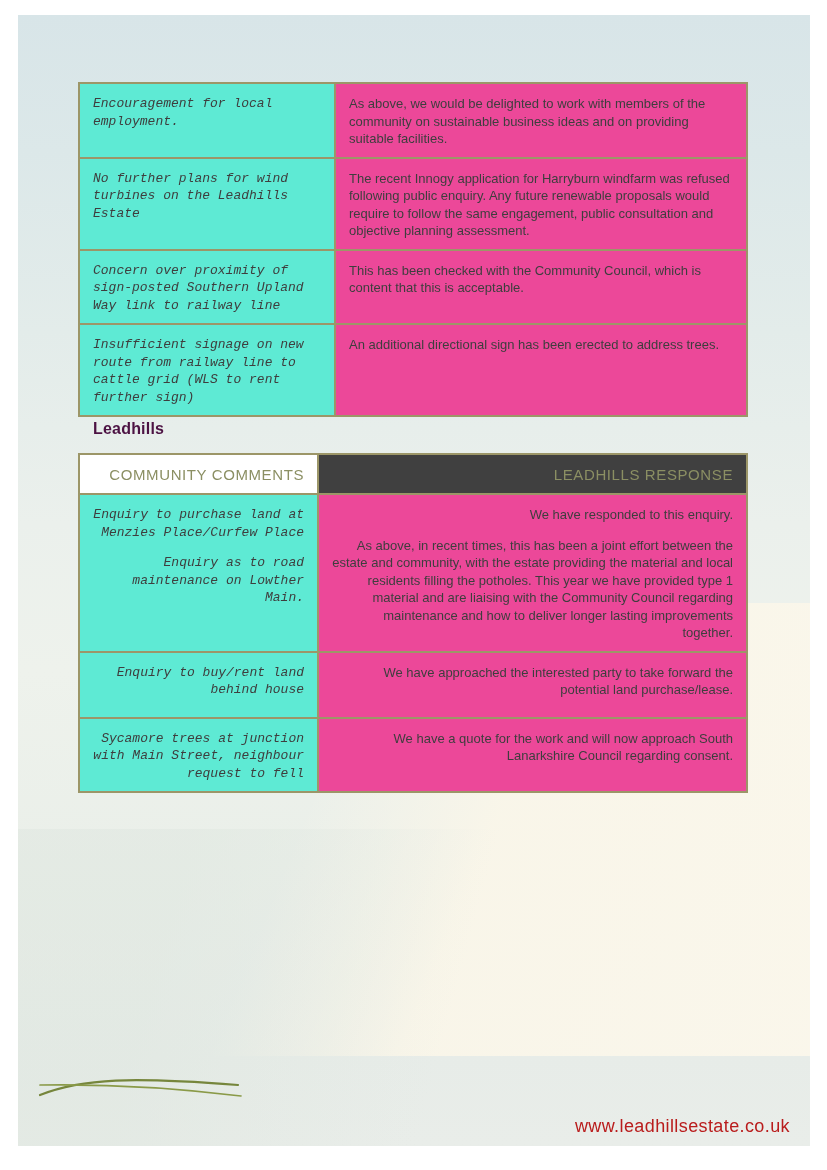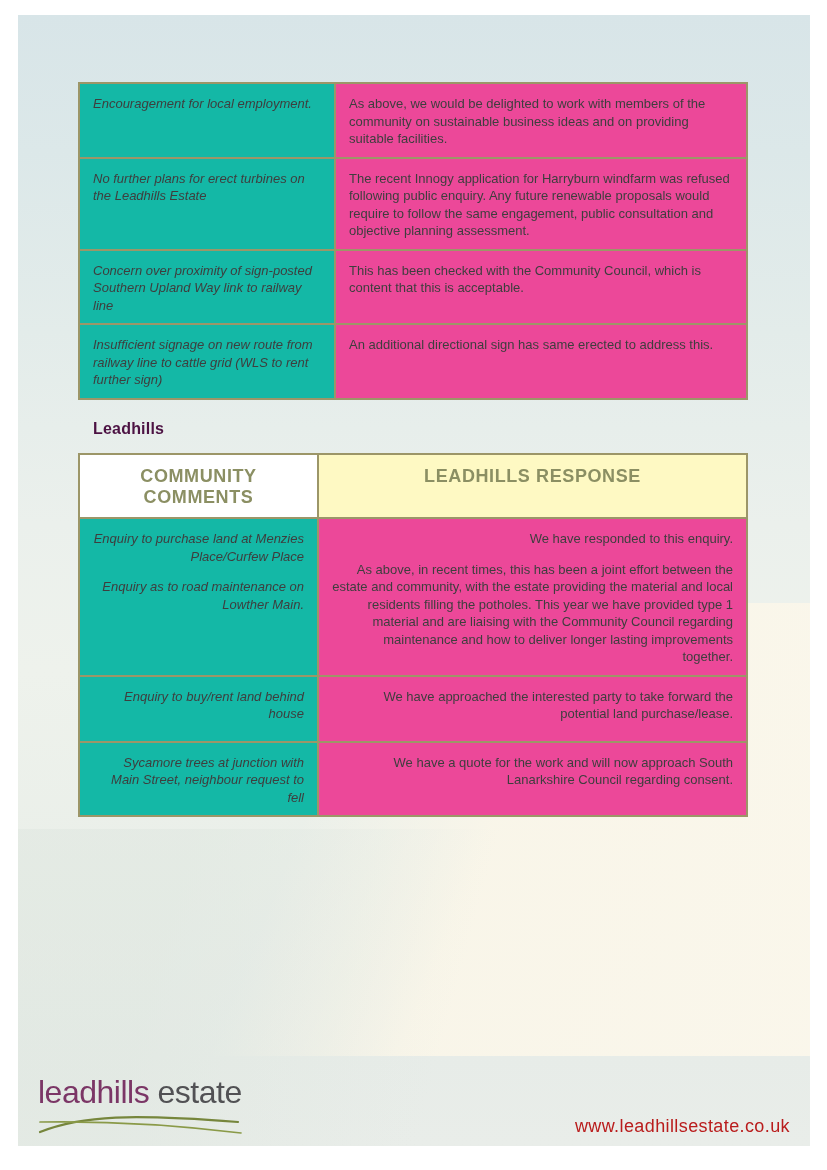--- a/index.html
+++ b/index.html
@@ -23,40 +23,40 @@
     background:linear-gradient(285deg, rgba(221,229,222,0) 45%, rgba(223,231,224,0.55) 80%);
   }
 
   
   table.report { border-collapse:collapse; table-layout:fixed; }
   table.report, table.report td, table.report th { border:2px solid #9c9668; }
   table.report td, table.report th { vertical-align:top; padding:11px 13px 9px 13px; }
   .cell-text { font-size:13px; line-height:17.5px; color:#3e3e3e; }
   .cell-text p { margin:0 0 13px 0;text-align:right; }
   .cell-text p:last-child { margin-bottom:0; }
-  td.comment { background:#14b8a6; }
+  td.comment { background:#5eead4;font-family:Liberation Mono, monospace; }
   td.comment .cell-text { font-style:italic; }
   td.response { background:#ec4899; }
 
   .tbl1 { position:absolute; left:78px; top:82px; width:670px; }
   .tbl1 col.c1 { width:256px; }
 
   .enq-heading {
     position:absolute; left:93px; top:420px; margin:0;
     font-size:16px; font-weight:bold; color:#4c1243; letter-spacing:0.2px;
   }
 
   .tbl2 { position:absolute; left:78px; top:453px; width:670px; }
   .tbl2 col.c1 { width:239px; }
   .tbl2 th {
-    text-align:center; font-size:18px; font-weight:bold; letter-spacing:0.6px;
+    text-align:right; font-size:15px; font-weight:normal; letter-spacing:0.6px;
     color:#8b8f63; padding-top:12px; padding-bottom:10px;
   }
   th.comment-h { background:#ffffff; }
-  th.response-h { background:#fef9c3; }
+  th.response-h { background:#404040; }
 
   
   .logo { position:absolute; left:38px; top:1074px; width:230px; }
   .logo-text { font-size:32px; letter-spacing:-0.5px; white-space:nowrap; }
   .logo-word1 { color:#7b3666; }
   .logo-word2 { color:#515154; }
   .logo-swoosh { display:block; margin-top:-2px; }
 
   .site-url {
     position:absolute; right:37px; top:1116px;
@@ -82,40 +82,40 @@
       <tr style="height:70px;">
         <td class="comment">
           <div class="cell-text">Encouragement for local employment.</div>
         </td>
         <td class="response">
           <div class="cell-text">As above, we would be delighted to work with members of the community on sustainable business ideas and on providing suitable facilities.</div>
         </td>
       </tr>
       <tr style="height:90px;">
         <td class="comment">
-          <div class="cell-text">No further plans for erect turbines on the Leadhills Estate</div>
+          <div class="cell-text">No further plans for wind turbines on the Leadhills Estate</div>
         </td>
         <td class="response">
           <div class="cell-text">The recent Innogy application for Harryburn windfarm was refused following public enquiry. Any future renewable proposals would require to follow the same engagement, public consultation and objective planning assessment.</div>
         </td>
       </tr>
       <tr style="height:68px;">
         <td class="comment">
           <div class="cell-text">Concern over proximity of sign-posted Southern Upland Way link to railway line</div>
         </td>
         <td class="response">
           <div class="cell-text">This has been checked with the Community Council, which is content that this is acceptable.</div>
         </td>
       </tr>
       <tr style="height:74px;">
         <td class="comment">
           <div class="cell-text">Insufficient signage on new route from railway line to cattle grid (WLS to rent further sign)</div>
         </td>
         <td class="response">
-          <div class="cell-text">An additional directional sign has same erected to address this.</div>
+          <div class="cell-text">An additional directional sign has been erected to address trees.</div>
         </td>
       </tr>
     </tbody>
   </table>
 
   <h2 class="enq-heading">Leadhills</h2>
 
   <table class="report tbl2">
     <colgroup>
         <col class="c1">
@@ -163,21 +163,20 @@
         <td class="response">
           <div class="cell-text">
             <p>We have a quote for the work and will now approach South Lanarkshire Council regarding consent.</p>
           </div>
         </td>
       </tr>
     </tbody>
   </table>
 
   <div class="logo">
-    <div class="logo-text"><span class="logo-word1">leadhills</span><span> </span><span class="logo-word2">estate</span></div>
     <svg class="logo-swoosh" width="205" height="26" viewBox="0 0 205 26">
       <path d="M2 23 C 45 6, 95 5, 200 13" stroke="#76863c" stroke-width="2.2" fill="none" stroke-linecap="round"></path>
       <path d="M2 13 C 60 12, 130 15, 203 24" stroke="#8a9a48" stroke-width="1.7" fill="none" stroke-linecap="round"></path>
     </svg>
   </div>
 
   <a class="site-url" href="#">www.leadhillsestate.co.uk</a>
 
 </div>
 

